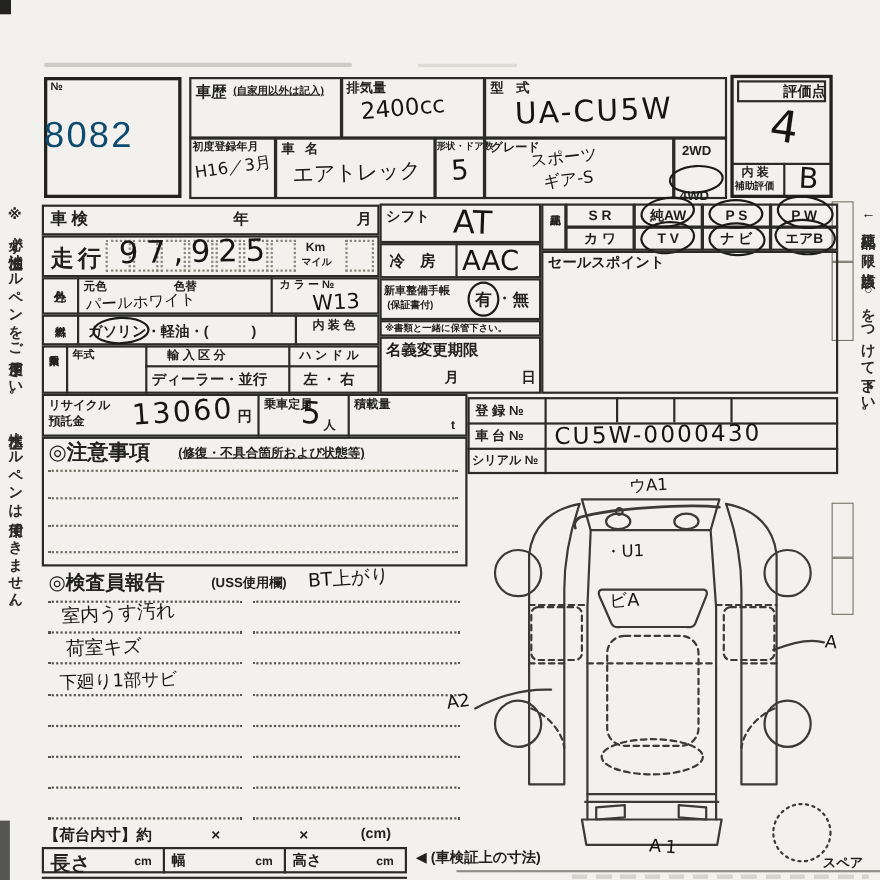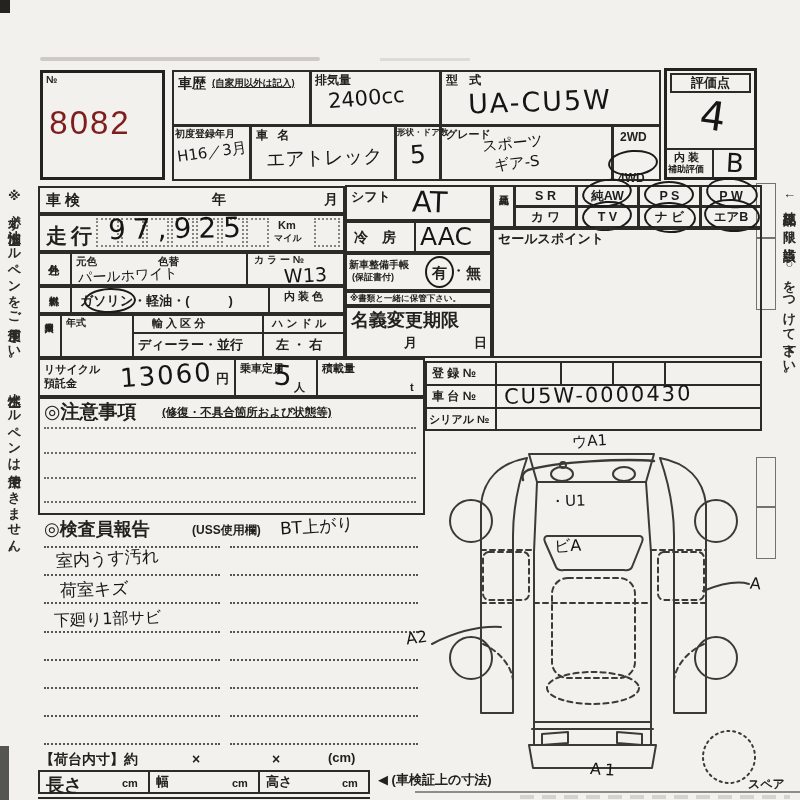--- a/index.html
+++ b/index.html
@@ -36,21 +36,21 @@
   <div class="txt vtext" style="left:6px;top:188px;height:445px;font-size:13px;font-weight:600;color:#2a2a27;letter-spacing:1px">※必ず油性ボールペンをご使用下さい。 水性ボールペンは使用できません。</div>
   <div class="txt vtext" style="left:781px;top:186px;height:445px;font-size:13px;font-weight:600;color:#2a2a27;letter-spacing:1px">←純正品に限り該当に○をつけて下さい。</div>
 
   <div class="frag" style="left:756px;top:183px;width:20px;height:55px"></div>
   <div class="frag" style="left:756px;top:238px;width:20px;height:72px"></div>
   <div class="frag" style="left:756px;top:457px;width:20px;height:50px"></div>
   <div class="frag" style="left:756px;top:507px;width:20px;height:52px"></div>
 
   <div class="bx3" style="left:40px;top:70px;width:125px;height:110px"></div>
   <div class="lbl" style="left:46px;top:74px;font-size:10px">№</div>
-  <div class="txt" style="left:40px;top:104px;width:100px;text-align:center;font-size:33px;letter-spacing:2px;color:#7f1d1d">8082</div>
+  <div class="txt" style="left:40px;top:104px;width:100px;text-align:left;font-size:33px;letter-spacing:2px;color:#0c4a6e">8082</div>
 
   <div class="bx" style="left:172px;top:70px;width:139px;height:56px"></div>
   <div class="lbl" style="left:178px;top:75px;font-size:14px">車歴</div>
   <div class="lbl" style="left:212px;top:78px;font-size:9.5px;text-decoration:underline">(自家用以外は記入)</div>
 
   <div class="bx" style="left:310px;top:70px;width:131px;height:56px"></div>
   <div class="lbl" style="left:315px;top:74px;font-size:12px">排気量</div>
   <div class="hw" style="left:328px;top:88px;font-size:21px;transform:rotate(-5deg)">2400cc</div>
 
   <div class="bx" style="left:440px;top:70px;width:221px;height:56px"></div>
@@ -74,21 +74,21 @@
   <div class="hw" style="left:482px;top:136px;font-size:15px;transform:rotate(-6deg)">スポーツ</div>
   <div class="hw" style="left:494px;top:156px;font-size:15px;transform:rotate(-6deg)">ギア-S</div>
 
   <div class="bx" style="left:612px;top:125px;width:49px;height:56px"></div>
   <div class="lbl" style="left:620px;top:131px;font-size:12px">2WD</div>
   <div class="lbl" style="left:618px;top:172px;font-size:12px">4WD</div>
   <div class="circ" style="left:608px;top:150px;width:50px;height:26px;transform:rotate(-4deg)"></div>
 
   <div class="bx3" style="left:664px;top:68px;width:93px;height:112px"></div>
   <div class="bx" style="left:670px;top:73px;width:81px;height:20px"></div>
-  <div class="lbl" style="left:670px;top:76px;width:81px;text-align:center;font-size:13px">評価点</div>
+  <div class="lbl" style="left:670px;top:76px;width:81px;text-align:right;font-size:13px">評価点</div>
   <div class="hw" style="left:700px;top:96px;font-size:40px;transform:rotate(8deg)">4</div>
   <div class="cl" style="left:666px;top:148px;width:89px;height:2px"></div>
   <div class="cl" style="left:712px;top:148px;width:2px;height:30px"></div>
   <div class="lbl" style="left:674px;top:151px;font-size:11px">内 装</div>
   <div class="lbl" style="left:668px;top:164px;font-size:9px">補助評価</div>
   <div class="hw" style="left:726px;top:150px;font-size:26px;transform:rotate(3deg)">B</div>
 
   <div class="bx" style="left:38px;top:186px;width:307px;height:28px"></div>
   <div class="lbl" style="left:46px;top:191px;font-size:15px;letter-spacing:4px">車検</div>
   <div class="lbl" style="left:212px;top:191px;font-size:14px">年</div>
@@ -213,21 +213,21 @@
   <div class="lbl" style="left:352px;top:272px;font-size:9px">(保証書付)</div>
   <div class="lbl" style="left:432px;top:264px;font-size:15px">有</div>
   <div class="lbl" style="left:452px;top:264px;font-size:13px">・</div>
   <div class="lbl" style="left:466px;top:264px;font-size:15px">無</div>
   <div class="circ" style="left:425px;top:256px;width:29px;height:32px"></div>
 
   <div class="bx" style="left:345px;top:291px;width:147px;height:15px"></div>
   <div class="lbl" style="left:350px;top:294px;font-size:8.5px">※書類と一緒に保管下さい。</div>
 
   <div class="bx" style="left:345px;top:306px;width:147px;height:52px"></div>
-  <div class="lbl" style="left:351px;top:310px;font-size:18px">名義変更期限</div>
+  <div class="lbl" style="left:351px;top:310px;font-size:14px">名義変更期限</div>
   <div class="lbl" style="left:404px;top:336px;font-size:13px">月</div>
   <div class="lbl" style="left:474px;top:336px;font-size:13px">日</div>
 
   <div class="bx" style="left:492px;top:185px;width:23px;height:43px"></div>
   <div class="txt vtext" style="left:498px;top:188px;height:38px;font-size:9.5px;font-weight:bold">純正品</div>
   <div class="bx" style="left:514px;top:185px;width:63px;height:22px;text-align:center;line-height:19px;font-size:12.5px;font-weight:bold">S R</div>
   <div class="bx" style="left:576px;top:185px;width:63px;height:22px;text-align:center;line-height:19px;font-size:12.5px;font-weight:bold">純AW</div>
   <div class="bx" style="left:638px;top:185px;width:63px;height:22px;text-align:center;line-height:19px;font-size:12.5px;font-weight:bold">P S</div>
   <div class="bx" style="left:700px;top:185px;width:62px;height:22px;text-align:center;line-height:19px;font-size:12.5px;font-weight:bold">P W</div>
   <div class="bx" style="left:514px;top:206px;width:63px;height:22px;text-align:center;line-height:19px;font-size:12.5px;font-weight:bold">カ ワ</div>

